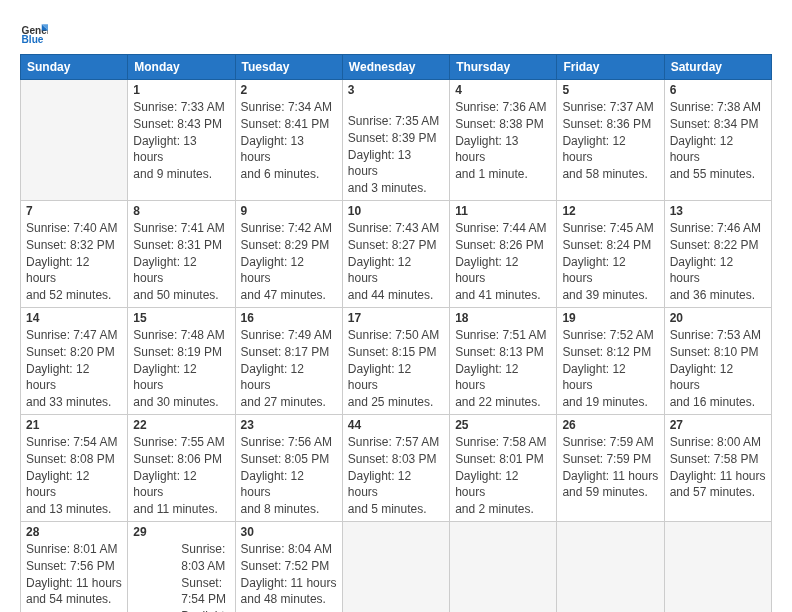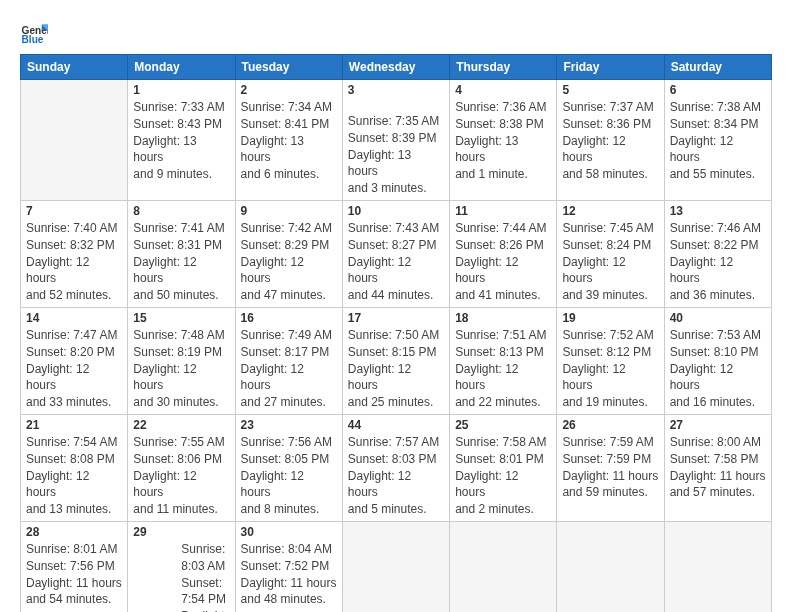--- a/index.html
+++ b/index.html
@@ -255,21 +255,21 @@
 and 22 minutes.</div>
           </td>
           <td>
             <span class="day-number">19</span>
             <div class="day-info" style="white-space: pre-line;">Sunrise: 7:52 AM
 Sunset: 8:12 PM
 Daylight: 12 hours
 and 19 minutes.</div>
           </td>
           <td>
-            <span class="day-number">40</span>
+            <span class="day-number">20</span>
             <div class="day-info" style="white-space: pre-line;">Sunrise: 7:53 AM
 Sunset: 8:10 PM
 Daylight: 12 hours
 and 16 minutes.</div>
           </td>
         </tr>
         <tr>
           <td>
             <span class="day-number">21</span>
             <div class="day-info" style="white-space: pre-line;">Sunrise: 7:54 AM

